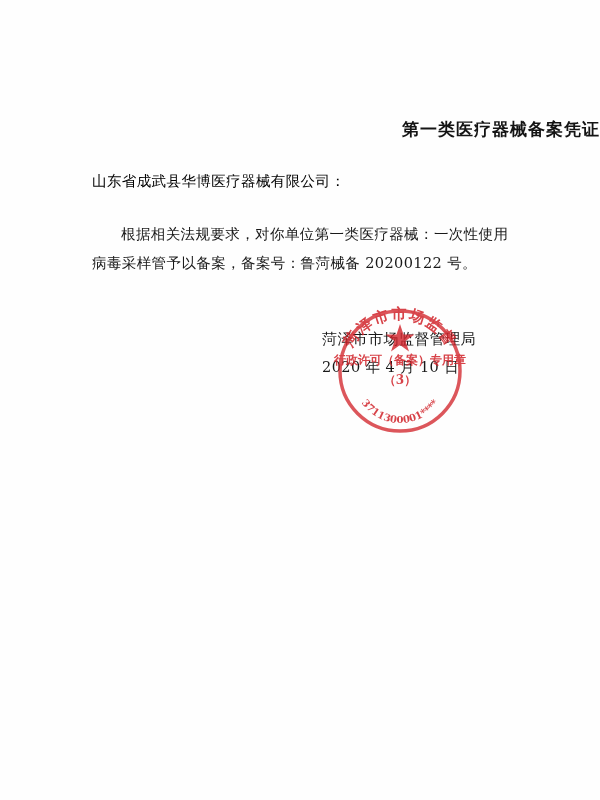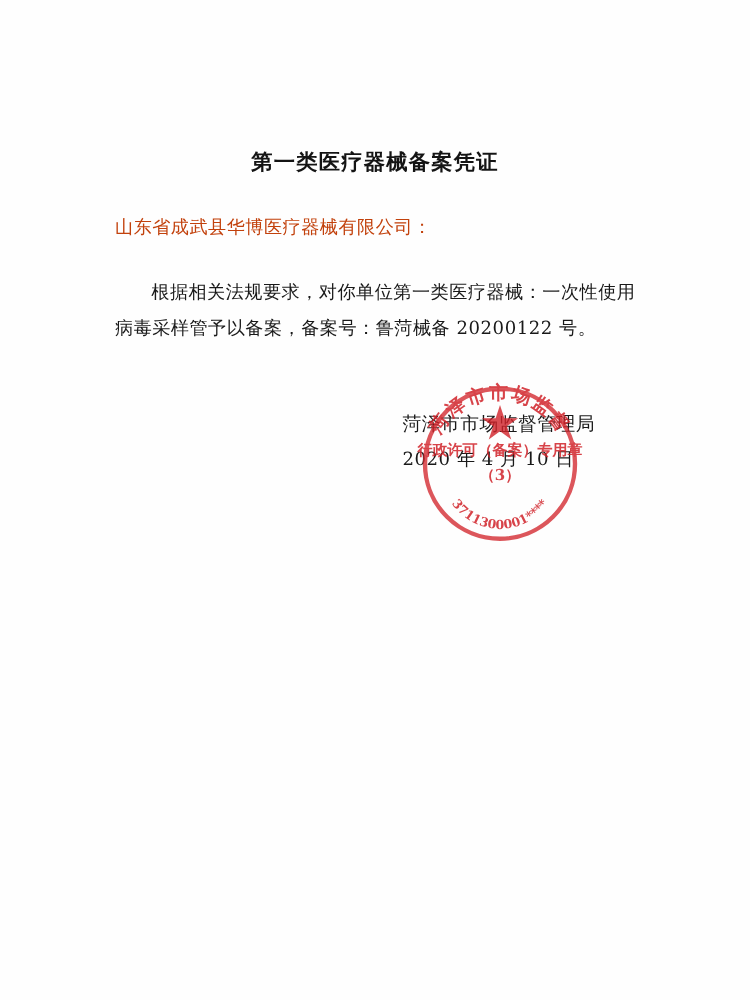--- a/index.html
+++ b/index.html
@@ -19,33 +19,33 @@
     width: 600px;
     height: 800px;
     background: #fefefe;
     box-sizing: border-box;
   }
   .doc-title {
     position: absolute;
     top: 118px;
     left: 0;
     width: 600px;
-    text-align: center;
+    text-align: right;
     font-size: 17px;
     font-weight: bold;
     letter-spacing: 1px;
     color: #141414;
   }
   .addressee {
     position: absolute;
     top: 172px;
     left: 92px;
     font-size: 14.5px;
     letter-spacing: 0.4px;
-    color: #c2410c;
+    color: #000000;
   }
   .body-text {
     position: absolute;
     top: 220px;
     left: 92px;
     width: 420px;
     font-size: 14.5px;
     line-height: 2.0;
     letter-spacing: 0.4px;
     text-indent: 29px;

